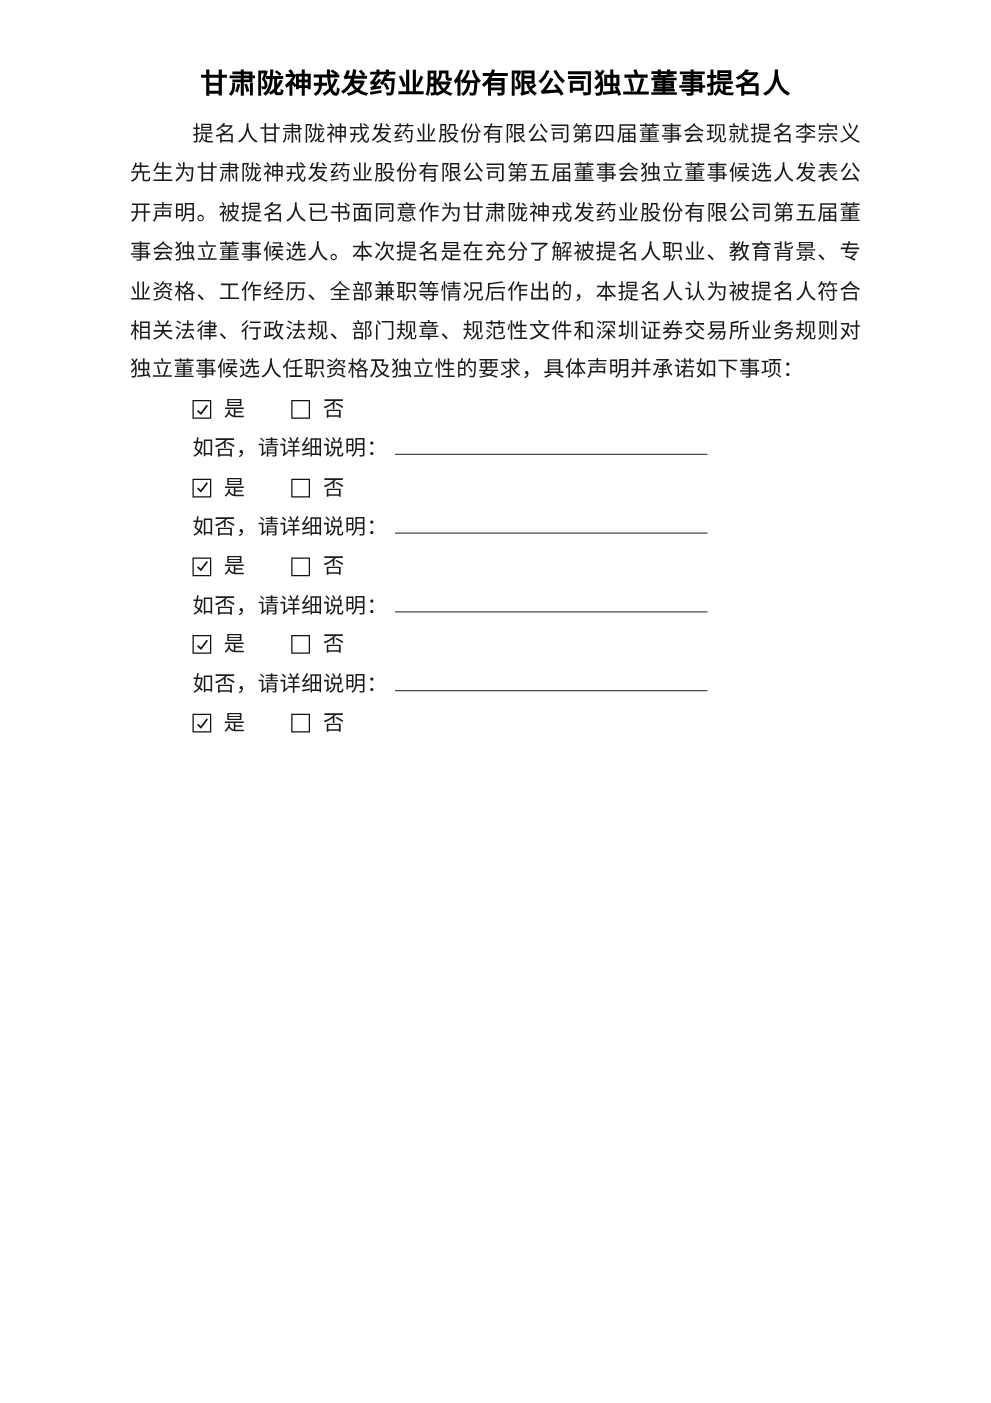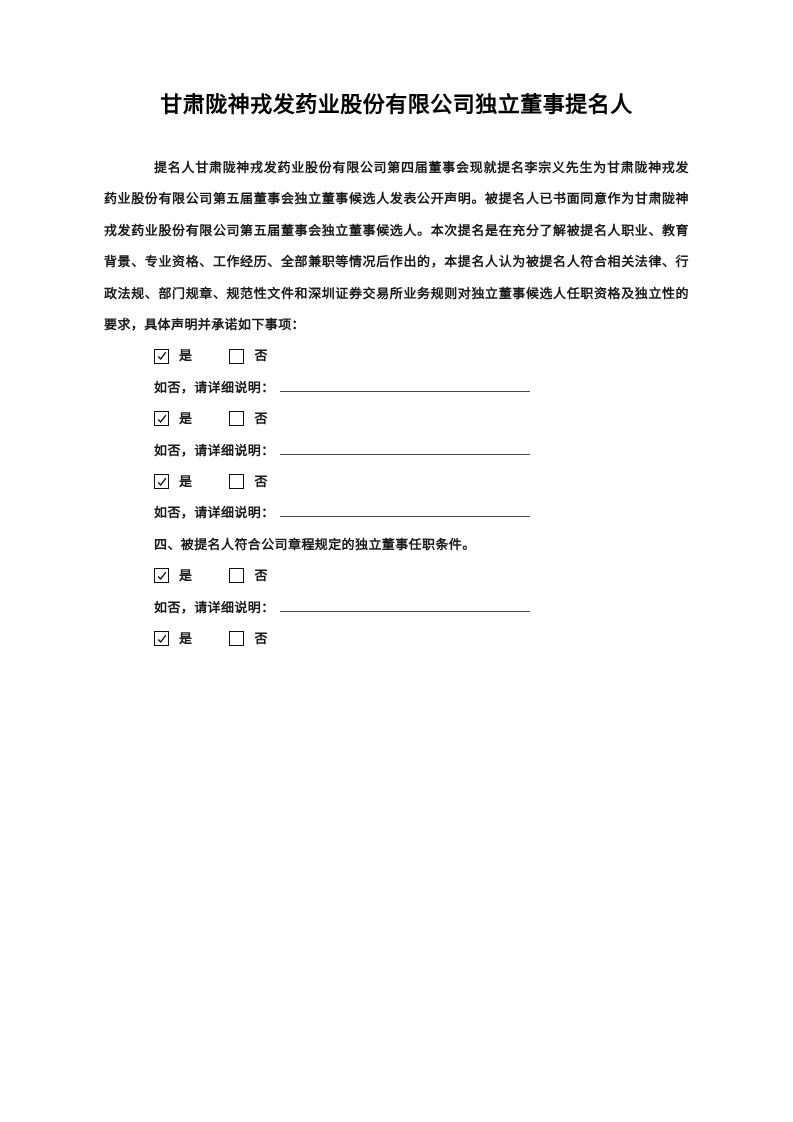--- a/index.html
+++ b/index.html
@@ -2,40 +2,38 @@
 <html lang="zh-CN"><head>
 <meta charset="utf-8">
 <style>
   html,body{margin:0;padding:0;background:#ffffff;}
   .page{
     position:relative;
     width:793px;height:1122px;
     margin:0 auto;
     background:#ffffff;
     box-sizing:border-box;
-    padding:80px 104px 0 104px;
+    padding:42px 104px 0 104px;
     color:#1a1a1a;
     font-family:"Liberation Serif","DejaVu Serif",serif;
     overflow:hidden;
   }
   .doc-title{
     font-size:22px;
     font-weight:bold;
     color:#000;
     text-align:center;
     line-height:50px;
     letter-spacing:0.5px;
   }
   .content{
-    margin-top:22px;
-    font-size:13px;
+    font-size:17px;
     line-height:31.4px;
     letter-spacing:0.4px;
     text-align:justify;
-    font-weight:bold;
   }
   p.para{
     margin:0;
     text-indent:50px;
   }
   .answer-row{
     padding-left:50px;
     display:flex;
     align-items:center;
     height:31.4px;
@@ -139,21 +137,20 @@
           <span class="cb"></span>
           <span class="cb-label">否</span>
         </span>
       </div>
       <div class="ifno-row">
         <span>如否，请详细说明：</span><span class="blank-line"></span>
       </div>
     </section>
 
     <section>
-      <p class="para">四、被提名人符合公司章程规定的独立董事任职条件。</p>
       <div class="answer-row">
         <span class="cb-group">
           <span class="cb">
               <svg viewBox="0 0 14 14" width="12" height="12">
                 <polyline points="2.5,7.5 5.5,10.5 11.5,2.5" fill="none" stroke="#111" stroke-width="1.6"></polyline>
               </svg>
             </span>
           <span class="cb-label">是</span>
         </span>
         <span class="cb-group">

